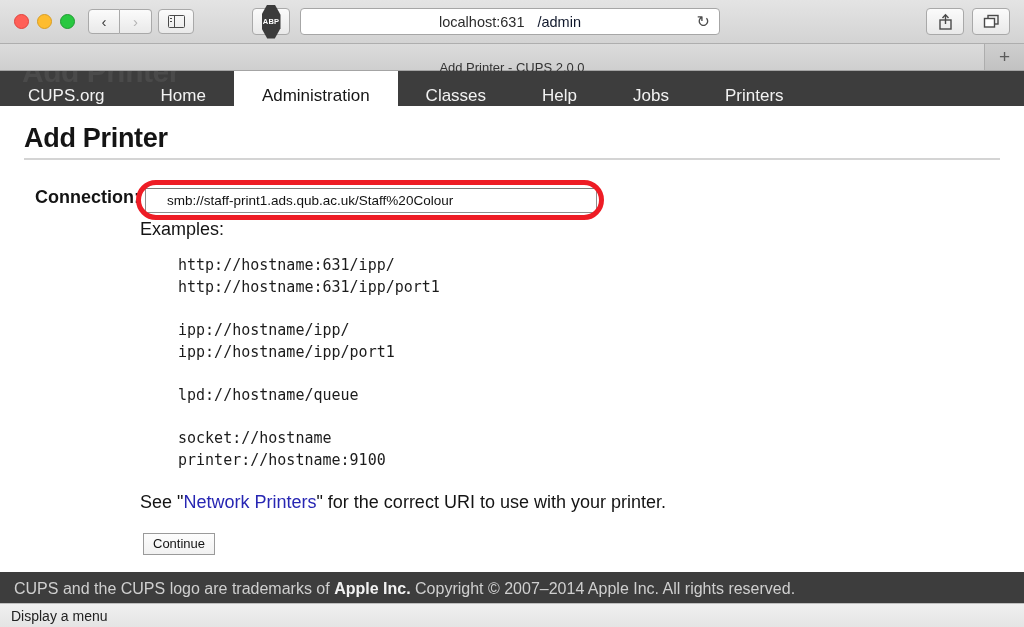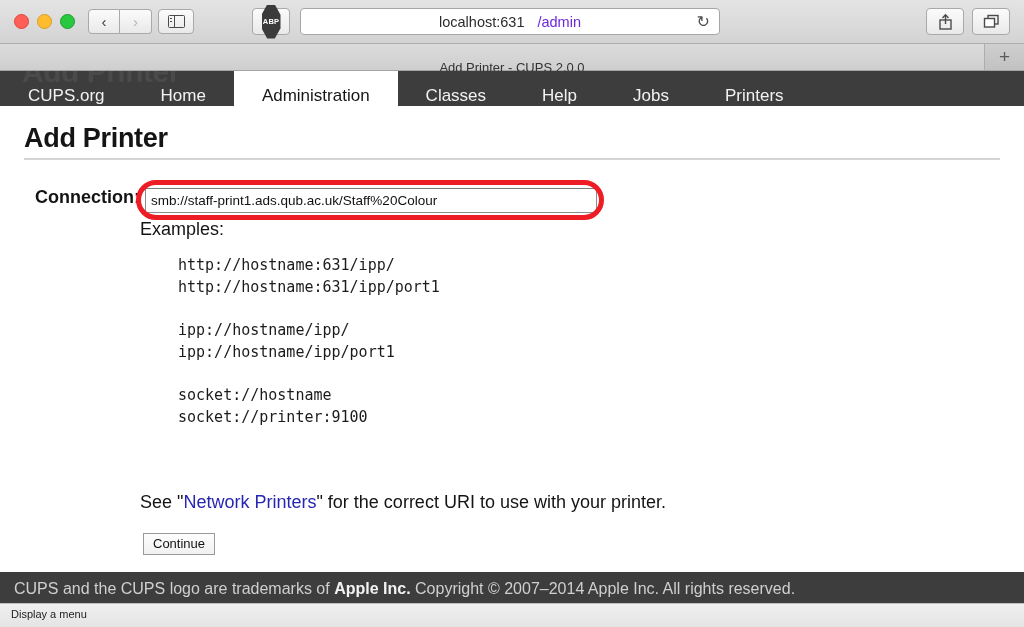--- a/index.html
+++ b/index.html
@@ -67,21 +67,21 @@
     letter-spacing: 0.2px;
   }
 
   .urlbar {
     position: absolute; left: 300px; top: 8px; width: 420px; height: 27px;
     background: #ffffff; border: 1px solid #a6a6a6; border-radius: 4px;
     box-sizing: border-box;
     display: flex; align-items: center; justify-content: center;
   }
   .urltext { font-size: 14.5px; color: #2b2b2b; }
-  .urltext .path { color: #6d28d9; margin-left: 13px; }
+  .urltext .path { color: #0f172a; margin-left: 13px; }
   .reload {
     position: absolute; right: 9px; top: 4px;
     font-size: 16px; color: #4d4d4d; line-height: 18px;
   }
 
   .rightbtns { position: absolute; right: 14px; top: 8px; display: flex; gap: 8px; }
   .rbtn {
     width: 38px; height: 27px;
     background: linear-gradient(to bottom, #fbfbfb, #e9e9e9);
     border: 1px solid #a9a9a9; border-radius: 4px;
@@ -150,21 +150,21 @@
   }
   .conn-input {
     position: absolute; left: 145px; top: 82px;
     width: 452px; height: 25px;
     background: #ffffff;
     border: 1px solid #8e8e8e;
     border-top-color: #7c7c7c;
     box-sizing: border-box;
     font-family: "Liberation Sans", sans-serif;
     font-size: 13.5px; color: #111111;
-    padding: 0 5px;
+    padding: 0 21px;
     line-height: 23px;
     white-space: nowrap; overflow: hidden;
   }
   .annot-oval {
     position: absolute; left: 136px; top: 74px;
     width: 468px; height: 40px;
     border: 5px solid #ee1c25;
     border-radius: 22px;
     box-sizing: border-box;
     pointer-events: none;
@@ -216,21 +216,21 @@
 
   
   .statusbar {
     position: absolute; left: 0; top: 603px; width: 1024px; height: 24px;
     background: linear-gradient(to bottom, #f0f0f0, #e4e4e4);
     border-top: 1px solid #bfbfbf;
     box-sizing: border-box;
   }
   .status-text {
     position: absolute; left: 11px; top: 4px;
-    font-size: 11px; color: #222222;
+    font-size: 14px; color: #222222;
   }
 </style>
 </head>
 <body>
 
 <div class="window">
 
   <div class="toolbar">
     <div class="traffic">
       <div class="light red"></div>
@@ -328,22 +328,25 @@
     <div class="examples">
       <div class="ex-group">
         <div class="ex-line">http://hostname:631/ipp/</div>
         <div class="ex-line">http://hostname:631/ipp/port1</div>
       </div>
       <div class="ex-group">
         <div class="ex-line">ipp://hostname/ipp/</div>
         <div class="ex-line">ipp://hostname/ipp/port1</div>
       </div>
       <div class="ex-group">
+        <div class="ex-line">lpd://hostname/queue</div>
+      </div>
+      <div class="ex-group">
         <div class="ex-line">socket://hostname</div>
-        <div class="ex-line">socket://printer:9100</div>
+        <div class="ex-line">printer://hostname:9100</div>
       </div>
     </div>
 
     <div class="seeline"><span>See "</span><a href="#">Network Printers</a><span>" for the correct URI to use with your printer.</span></div>
 
     <div class="continue-btn">Continue</div>
   </div>
 
   <div class="footer">
     <div class="footer-text"><span>CUPS and the CUPS logo are trademarks of </span><b>Apple Inc.</b><span> Copyright © 2007–2014 Apple Inc. All rights reserved.</span></div>

